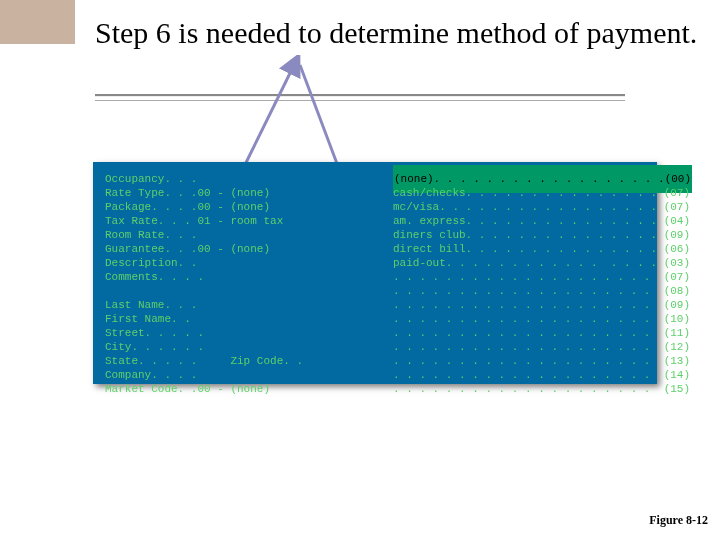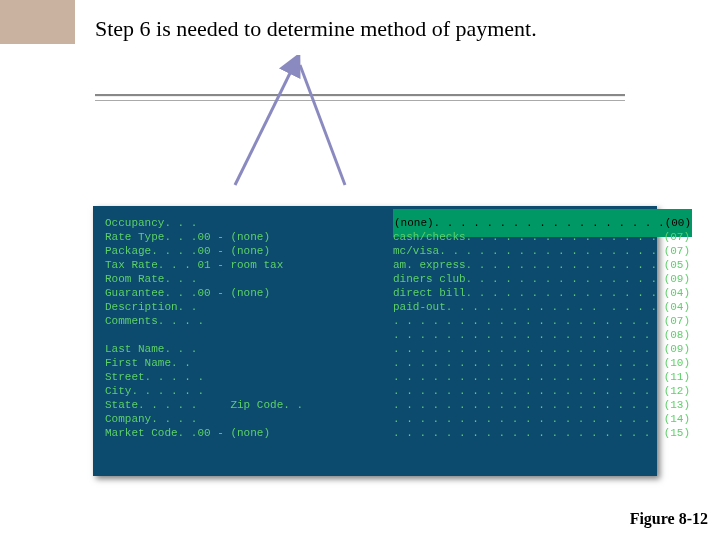--- a/index.html
+++ b/index.html
@@ -23,21 +23,21 @@
     top: 0;
     width: 75px;
     height: 44px;
     background: #c9b3a0;
     border-right: 1px solid #ffffff;
   }
   .title-text {
     position: absolute;
     left: 95px;
     top: 16px;
-    font-size: 22px;
+    font-size: 30px;
     color: #000;
   }
   .hr1 {
     position: absolute;
     left: 95px;
     top: 94px;
     width: 530px;
     border-top: 2px solid #888;
     border-bottom: 1px solid #eee;
     height: 0;
@@ -55,29 +55,28 @@
     position: absolute;
     pointer-events: none;
   }
   .arrow svg { display: block; }
 
   .terminal {
     position: absolute;
     left: 93px;
     top: 162px;
     width: 564px;
-    height: 270px;
-    background: #0c4a6e;
+    height: 222px;
+    background: #0369a1;
     box-shadow: 3px 3px 6px rgba(0,0,0,0.5);
     color: #5dd069;
     font-family: "Courier New", Courier, monospace;
     font-size: 11px;
     line-height: 14px;
     box-sizing: border-box;
-    margin-top: 44px;
   }
   .term-left {
     position: absolute;
     left: 12px;
     top: 10px;
     white-space: pre;
   }
   .term-right {
     position: absolute;
     left: 300px;
@@ -87,21 +86,21 @@
   .highlight {
     display: inline;
     background: #009966;
     color: #000;
     padding: 8px 1px;
   }
   .figure-caption {
     position: absolute;
     right: 12px;
     bottom: 12px;
-    font-size: 16px;
+    font-size: 12px;
     font-weight: bold;
     color: #000;
   }
 </style>
 </head>
 <body>
 
 <div class="slide">
 
   <div class="title-band"></div>
@@ -136,24 +135,24 @@
 Last Name. . .
 First Name. . 
 Street. . . . .
 City. . . . . .
 State. . . . .     Zip Code. .
 Company. . . .
 Market Code. .00 - (none)</div>
     <div class="term-right" id="term-right"><span class="highlight"><span>(none). . . . . . . . . . . . . . . . . .</span><span>(00)</span></span>
 <span>cash/checks. . . . . . . . . . . . . . . (07)</span>
 <span>mc/visa. . . . . . . . . . . . . . . . . (07)</span>
-<span>am. express. . . . . . . . . . . . . . . (05)</span>
+<span>am. express. . . . . . . . . . . . . . . (04)</span>
 <span>diners club. . . . . . . . . . . . . . . (09)</span>
-<span>direct bill. . . . . . . . . . . . . . . (04)</span>
-<span>paid-out. . . . . . . . . . . .  . . . . (04)</span>
+<span>direct bill. . . . . . . . . . . . . . . (06)</span>
+<span>paid-out. . . . . . . . . . . .  . . . . (03)</span>
 <span>. . . . . . . . . . . . . . . . . . . .  (07)</span>
 <span>. . . . . . . . . . . . . . . . . . . .  (08)</span>
 <span>. . . . . . . . . . . . . . . . . . . .  (09)</span>
 <span>. . . . . . . . . . . . . . . . . . . .  (10)</span>
 <span>. . . . . . . . . . . . . . . . . . . .  (11)</span>
 <span>. . . . . . . . . . . . . . . . . . . .  (12)</span>
 <span>. . . . . . . . . . . . . . . . . . . .  (13)</span>
 <span>. . . . . . . . . . . . . . . . . . . .  (14)</span>
 <span>. . . . . . . . . . . . . . . . . . . .  (15)</span></div>
   </div>

